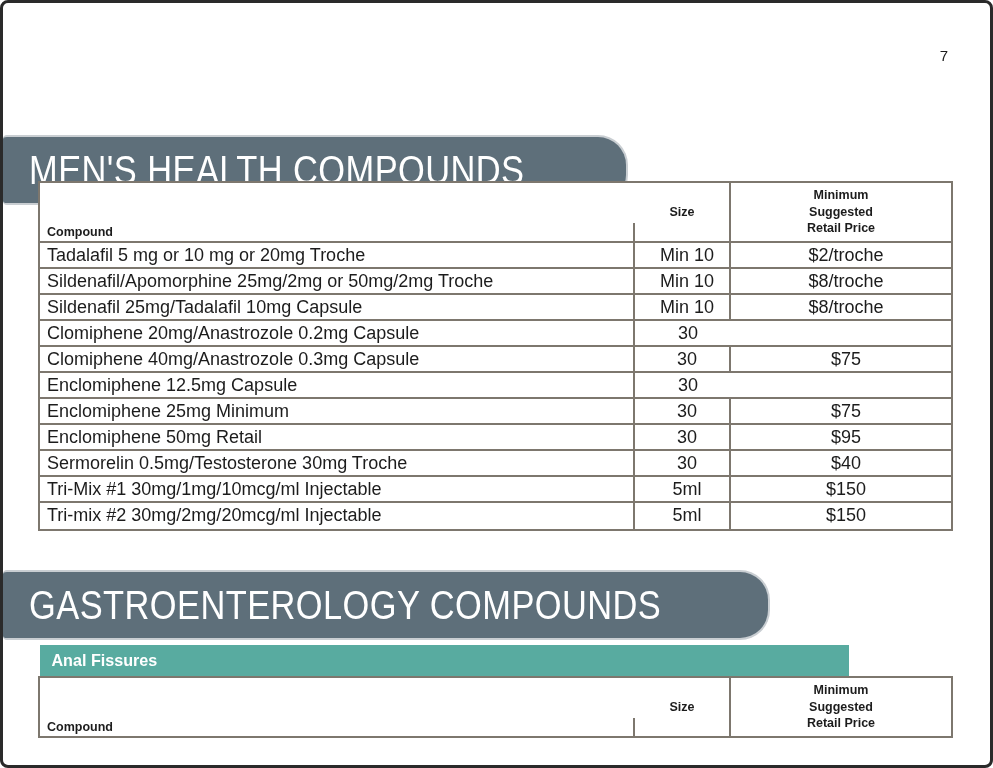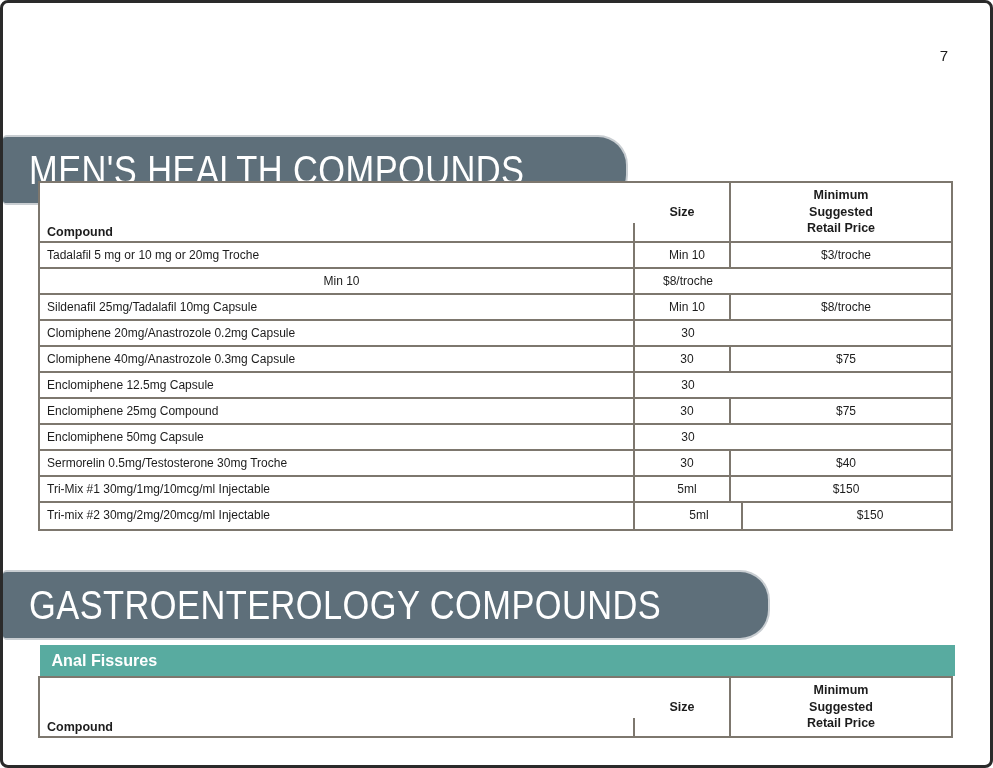--- a/index.html
+++ b/index.html
@@ -45,21 +45,21 @@
     transform: scaleX(0.84);
     transform-origin: left center;
   }
   .banner-mens  { top: 103px; width: 625px; margin-top: 29px; }
   .banner-gastro{ top: 567px; width: 767px; }
   
   .subsection-bar {
     position: absolute;
     left: 37px;
     top: 642px;
-    width: 915px;
+    width: 809px;
     height: 31px;
     background: #58aba0;
   }
   .subsection-title {
     display: inline-block;
     padding-left: 12px;
     line-height: 31px;
     font-size: 17px;
     font-weight: bold;
     color: #ffffff;
@@ -96,23 +96,23 @@
   }
   .th-compound { justify-content: flex-start; padding-left: 7px; margin-top: 40px; }
   .th-size     { justify-content: center; }
   .th-price    {
     flex-direction: column;
     justify-content: center;
     text-align: center;
     line-height: 16.5px;
   }
   .trow { height: 26px; border-bottom: 2px solid #7d776e; }
-  .trow:last-child { border-bottom: none; gap: 12px; }
+  .trow:last-child { border-bottom: none; }
   .td {
-    font-size: 12px;
+    font-size: 18px;
     line-height: 24px;
   }
   .td-compound { padding-left: 7px; text-align: left; }
   .td-size, .td-price { text-align: center; padding-left: 10px; }
 </style>
 </head>
 <body>
 
 <div class="page">
 
@@ -129,24 +129,25 @@
       <div class="th th-price">
         <div>Minimum</div>
         <div>Suggested</div>
         <div>Retail Price</div>
       </div>
     </div>
     <div>
   <div class="trow">
     <div class="td td-compound">Tadalafil 5 mg or 10 mg or 20mg Troche</div>
     <div class="td td-size">Min 10</div>
-    <div class="td td-price">$3/troche</div>
-  </div>
-
-  <div class="trow">
+    <div class="td td-price">$2/troche</div>
+  </div>
+
+  <div class="trow">
+    <div class="td td-compound">Sildenafil/Apomorphine 25mg/2mg or 50mg/2mg Troche</div>
     <div class="td td-size">Min 10</div>
     <div class="td td-price">$8/troche</div>
   </div>
 
   <div class="trow">
     <div class="td td-compound">Sildenafil 25mg/Tadalafil 10mg Capsule</div>
     <div class="td td-size">Min 10</div>
     <div class="td td-price">$8/troche</div>
   </div>
 
@@ -160,28 +161,29 @@
     <div class="td td-size">30</div>
     <div class="td td-price">$75</div>
   </div>
 
   <div class="trow">
     <div class="td td-compound">Enclomiphene 12.5mg Capsule</div>
     <div class="td td-size">30</div>
   </div>
 
   <div class="trow">
-    <div class="td td-compound">Enclomiphene 25mg Compound</div>
+    <div class="td td-compound">Enclomiphene 25mg Minimum</div>
     <div class="td td-size">30</div>
     <div class="td td-price">$75</div>
   </div>
 
   <div class="trow">
-    <div class="td td-compound">Enclomiphene 50mg Capsule</div>
-    <div class="td td-size">30</div>
+    <div class="td td-compound">Enclomiphene 50mg Retail</div>
+    <div class="td td-size">30</div>
+    <div class="td td-price">$95</div>
   </div>
 
   <div class="trow">
     <div class="td td-compound">Sermorelin 0.5mg/Testosterone 30mg Troche</div>
     <div class="td td-size">30</div>
     <div class="td td-price">$40</div>
   </div>
 
   <div class="trow">
     <div class="td td-compound">Tri-Mix #1 30mg/1mg/10mcg/ml Injectable</div>

